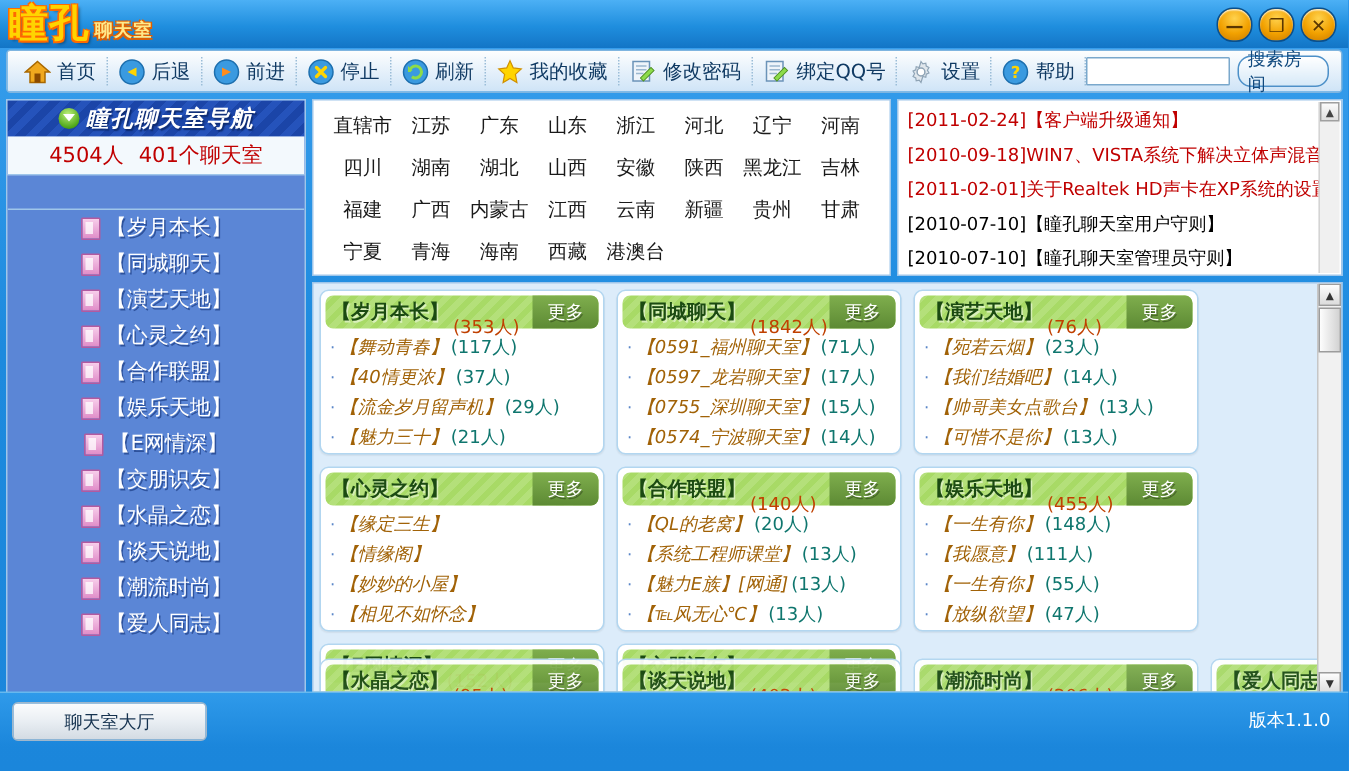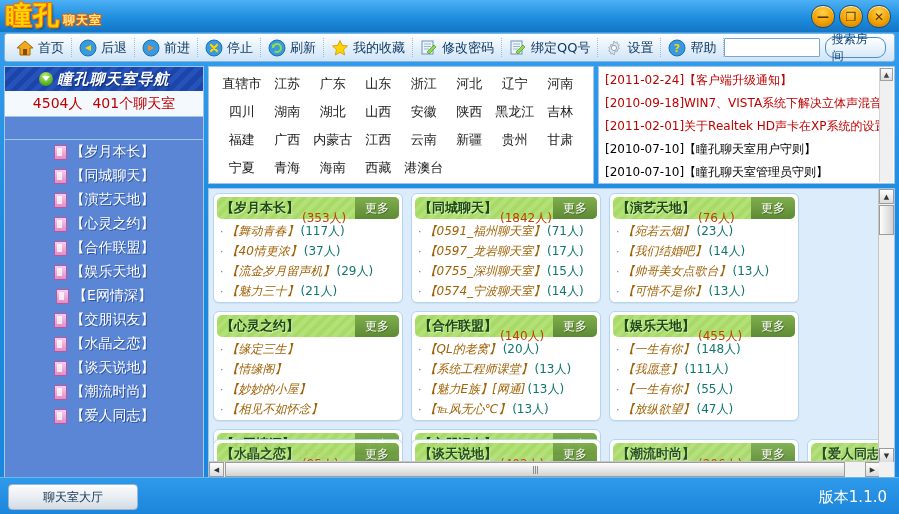--- a/index.html
+++ b/index.html
@@ -270,34 +270,34 @@
   .hscroll .thumb::after{
     content:"";position:absolute;left:50%;top:3px;width:1px;height:8px;
     background:#8d8d8d;box-shadow:2px 0 0 #8d8d8d,-2px 0 0 #8d8d8d;
   }
   .corner{
     position:absolute;right:0;bottom:0;width:15px;height:15px;background:#f1f1f1;
   }
 
   
   .statusbar{
-    position:absolute;left:0;bottom:0;width:899px;height:36px;
+    position:absolute;left:0;bottom:16px;width:899px;height:36px;
     background:linear-gradient(180deg,#2f9aea 0%,#1b86db 100%);
     border-top:1px solid #67b8ee;
   }
   .taskbtn{
     position:absolute;left:8px;top:6px;width:128px;height:24px;
     background:linear-gradient(180deg,#fbfcfd 0%,#e9eef3 50%,#d3dbe3 100%);
     border:1px solid #9fb7cc;border-radius:4px;
     display:flex;align-items:center;justify-content:center;
     font-size:12px;color:#15324f;cursor:pointer;
   }
   .version{
     position:absolute;right:12px;top:10px;
-    font-size:15px;color:#ffffff;
+    font-size:12px;color:#ffffff;
   }
 </style>
 </head>
 <body>
 
 <div id="app">
 
   <div class="titlebar">
     <div class="logo">
       <span>瞳孔</span><span class="sub">聊天室</span>

